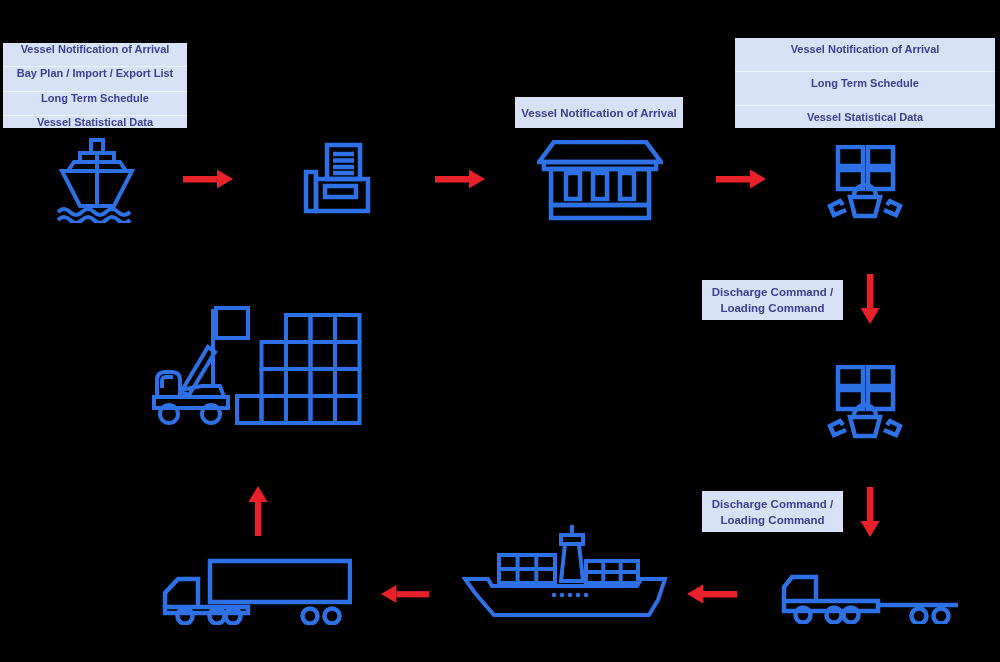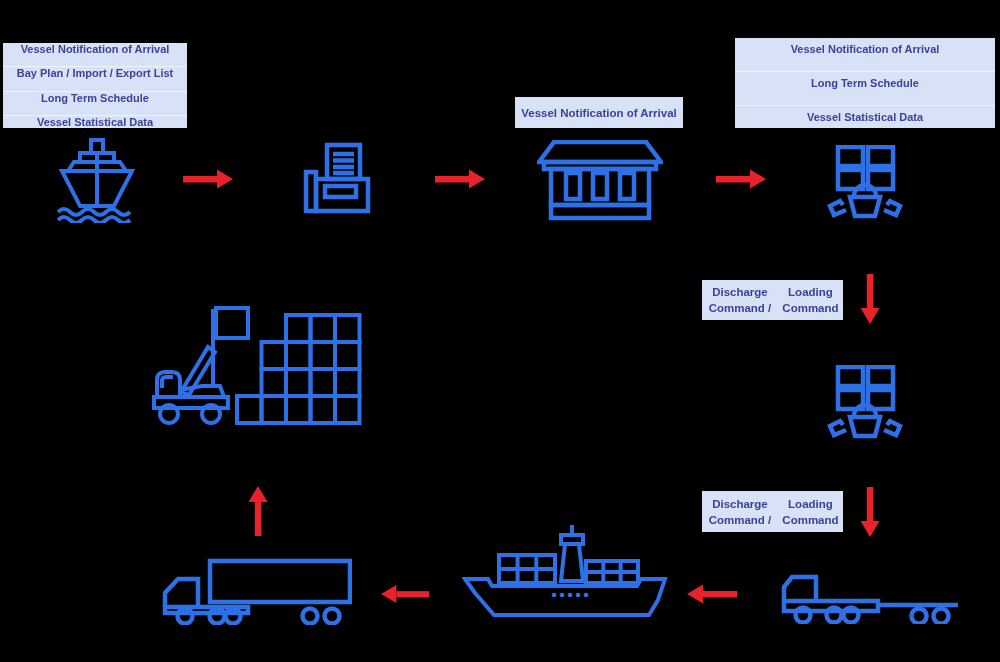--- a/index.html
+++ b/index.html
@@ -16,21 +16,21 @@
   .abs{position:absolute;}
   .icon{display:block;width:100%;height:100%;color:var(--icon-blue);}
   .arrow{display:block;width:100%;height:100%;color:var(--arrow-red);}
   .label-box{background:var(--label-bg);color:var(--label-text);font-size:11px;font-weight:bold;
     display:flex;flex-direction:column;justify-content:center;text-align:center;}
   .label-box .row{flex:1;display:flex;align-items:center;justify-content:center;padding:0 4px;white-space:nowrap;}
   .label-box .row + .row{border-top:1px solid var(--label-divider);margin-top:11px;}
   .label-single{background:var(--label-bg);color:var(--label-text);font-size:11.5px;font-weight:bold;
     display:flex;align-items:center;justify-content:center;white-space:nowrap;}
   .label-two-line{background:var(--label-bg);color:var(--label-text);font-size:11.5px;font-weight:bold;
-    display:flex;align-items:center;justify-content:center;line-height:16px;text-align:center;}
+    display:flex;flex-direction:column;align-items:center;justify-content:center;line-height:16px;text-align:center;}
 </style>
 </head>
 <body>
 
 <div class="canvas">
 
   <div class="abs label-box" style="left:3px;top:43px;width:184px;height:85px;">
     <div class="row">Vessel Notification of Arrival</div>
     <div class="row">Bay Plan / Import / Export List</div>
     <div class="row">Long Term Schedule</div>

